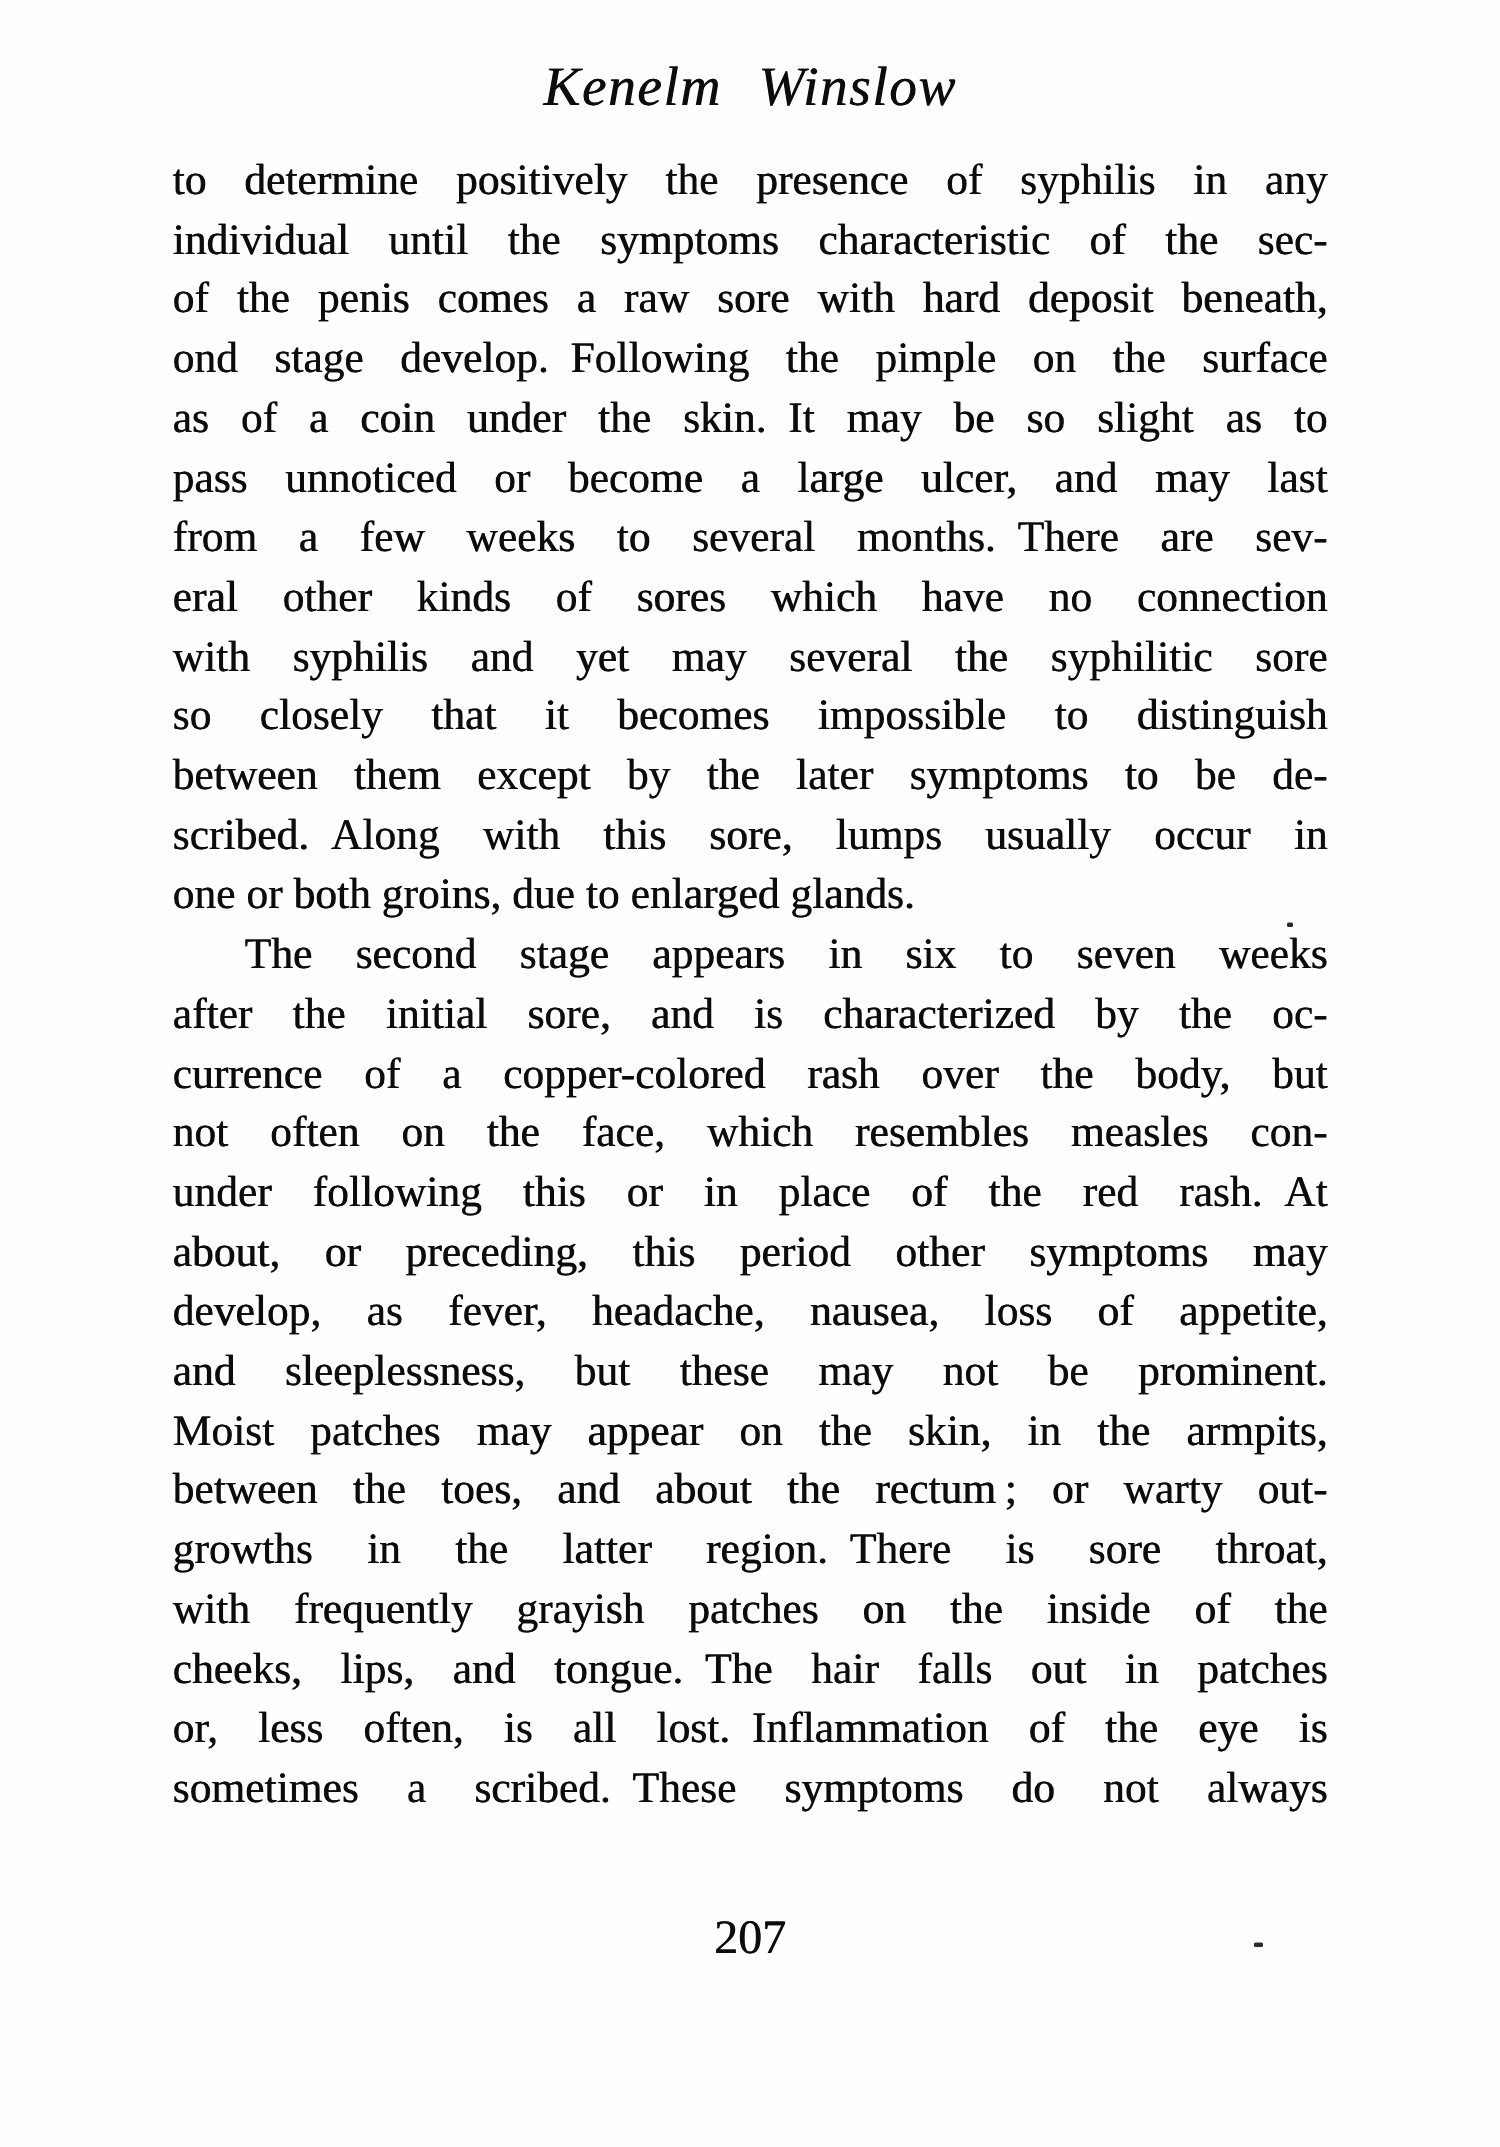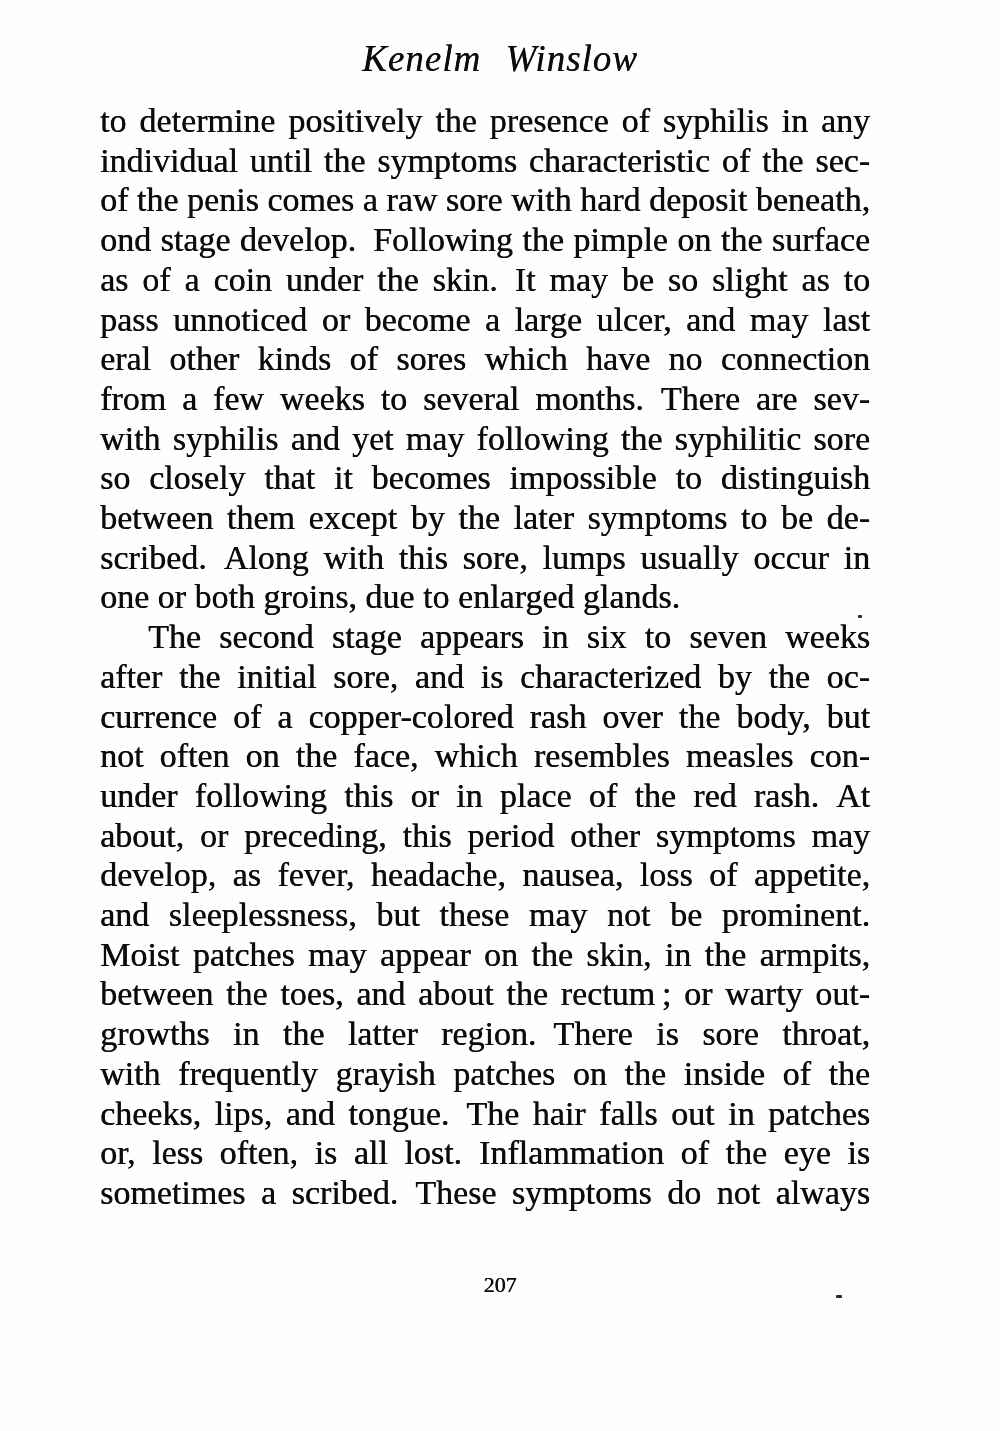--- a/index.html
+++ b/index.html
@@ -25,23 +25,23 @@
     font-style: italic;
     font-size: 37px;
     line-height: 1;
     word-spacing: 0.38em;
     letter-spacing: 1px;
     text-shadow: 0.4px 0 0 currentColor;
   }
   .body-text {
     position: absolute;
     top: 101px;
-    left: 100px;
+    left: 115px;
     width: 770px;
-    font-size: 34px;
+    font-size: 29px;
     line-height: 39.7px;
     text-shadow: 0.4px 0 0 currentColor;
   }
   .para { margin: 0; }
   .line {
     white-space: nowrap;
     text-align: justify;
     text-align-last: justify;
   }
   .line.endline {
@@ -49,21 +49,21 @@
   }
   .para.indent .line:first-child {
     text-indent: 48px;
   }
   .page-number {
     position: absolute;
     top: 1272px;
     left: 115px;
     width: 770px;
     text-align: center;
-    font-size: 22px;
+    font-size: 32px;
     line-height: 1.2;
     text-shadow: 0.4px 0 0 currentColor;
   }
   .speck {
     position: absolute;
     background: #2a2a2a;
     border-radius: 1px;
   }
   .speck-1 { left: 858px; top: 615px; width: 4px; height: 3px; }
   .speck-2 { left: 836px; top: 1295px; width: 6px; height: 3px; }
@@ -75,23 +75,23 @@
   <div class="running-header">Kenelm Winslow</div>
 
   <div class="body-text">
       <div class="para">
         <div class="line">to determine positively the presence of syphilis in any</div>
         <div class="line">individual until the symptoms characteristic of the sec-</div>
         <div class="line">of the penis comes a raw sore with hard deposit beneath,</div>
         <div class="line">ond stage develop. Following the pimple on the surface</div>
         <div class="line">as of a coin under the skin. It may be so slight as to</div>
         <div class="line">pass unnoticed or become a large ulcer, and may last</div>
+        <div class="line">from a few weeks to several months. There are sev-</div>
         <div class="line">eral other kinds of sores which have no connection</div>
-        <div class="line">from a few weeks to several months. There are sev-</div>
-        <div class="line">with syphilis and yet may following the syphilitic sore</div>
+        <div class="line">with syphilis and yet may several the syphilitic sore</div>
         <div class="line">so closely that it becomes impossible to distinguish</div>
         <div class="line">between them except by the later symptoms to be de-</div>
         <div class="line">scribed. Along with this sore, lumps usually occur in</div>
         <div class="line endline">one or both groins, due to enlarged glands.</div>
       </div>
       <div class="para indent">
         <div class="line">The second stage appears in six to seven weeks</div>
         <div class="line">after the initial sore, and is characterized by the oc-</div>
         <div class="line">currence of a copper-colored rash over the body, but</div>
         <div class="line">not often on the face, which resembles measles con-</div>

